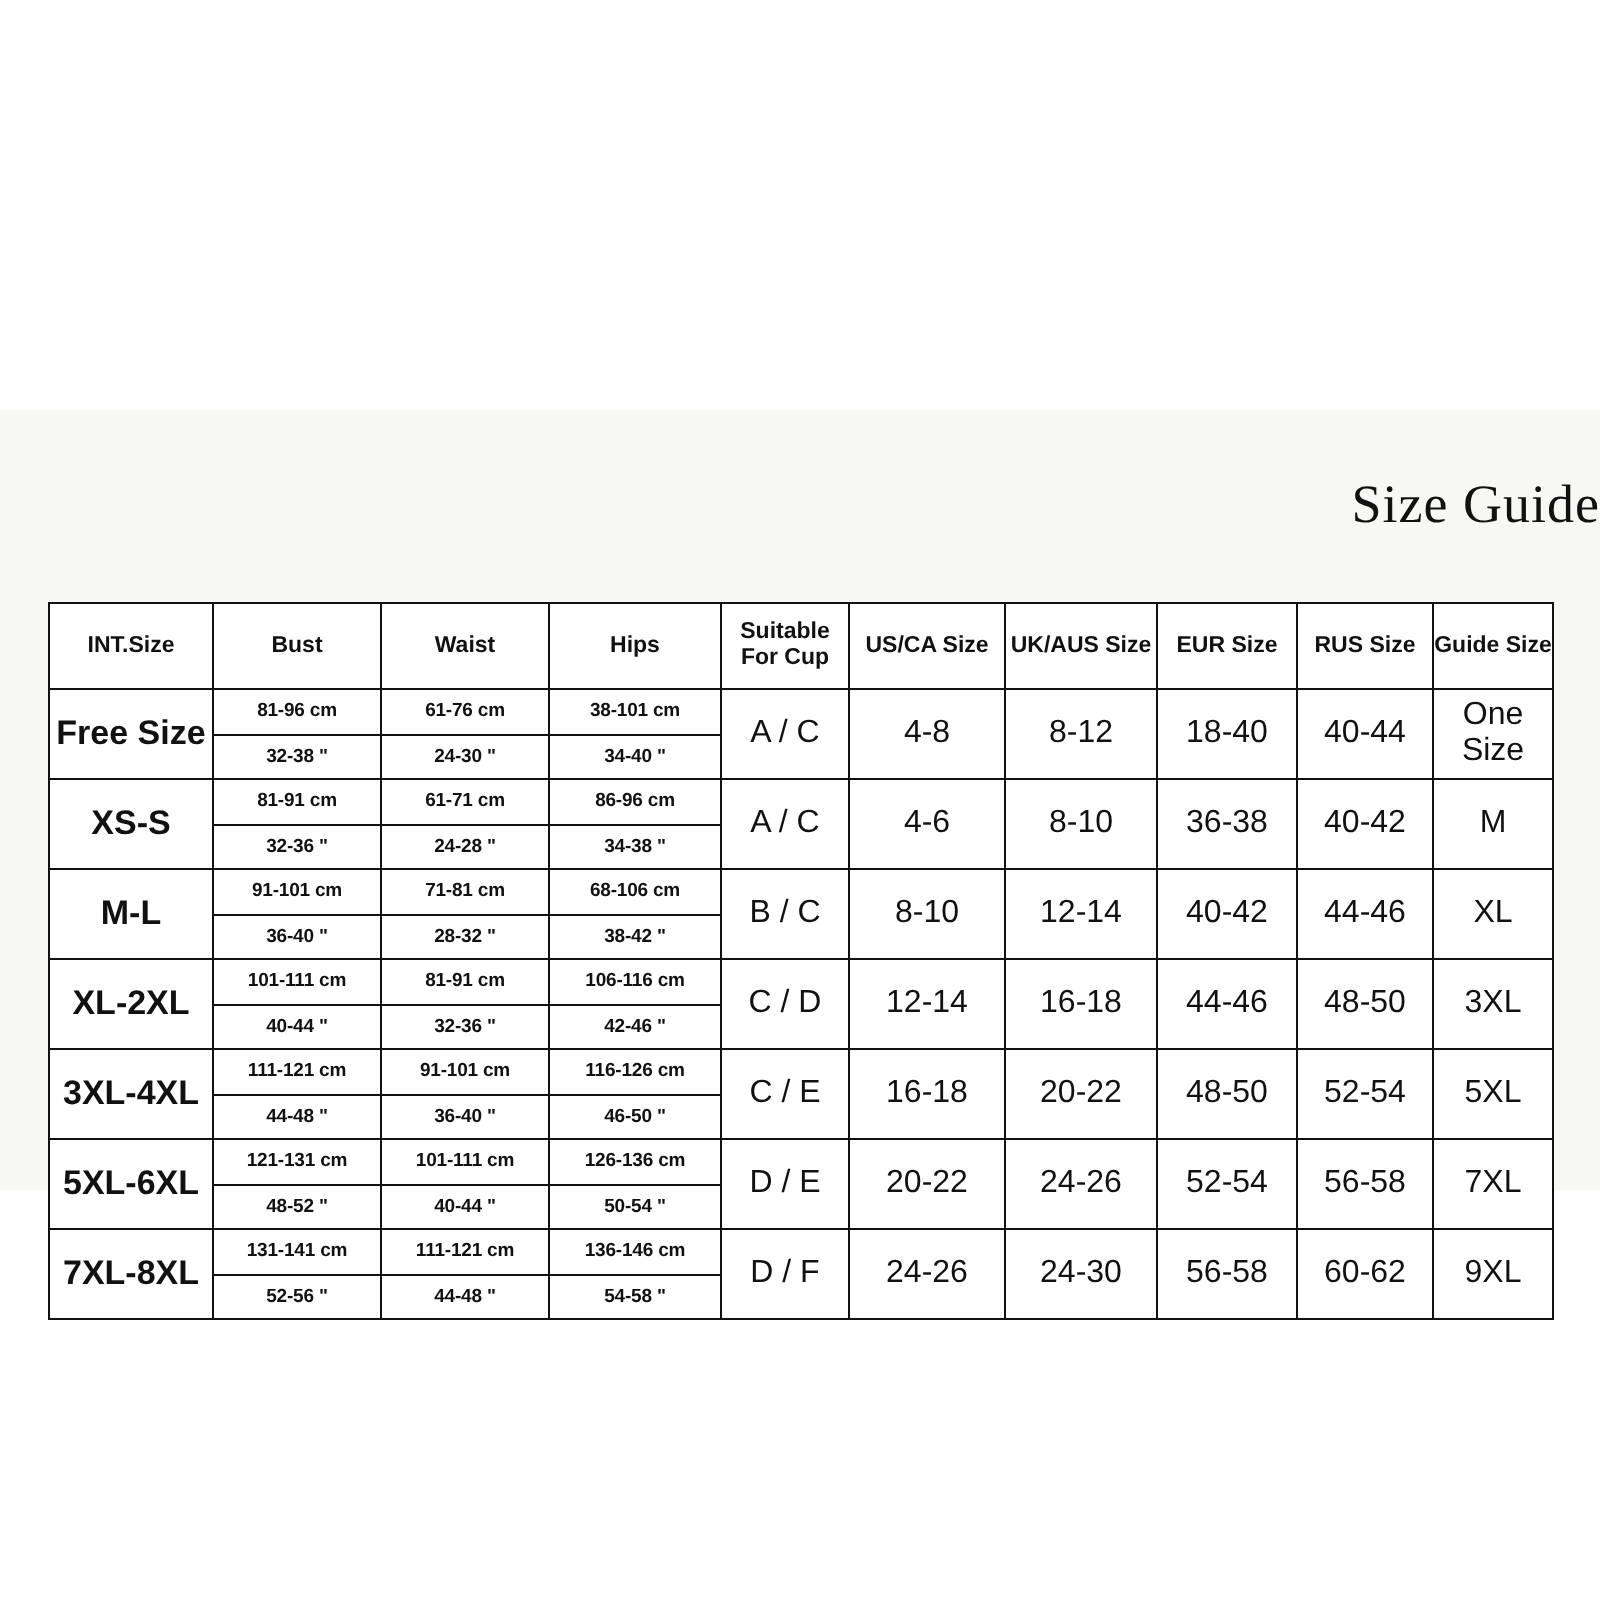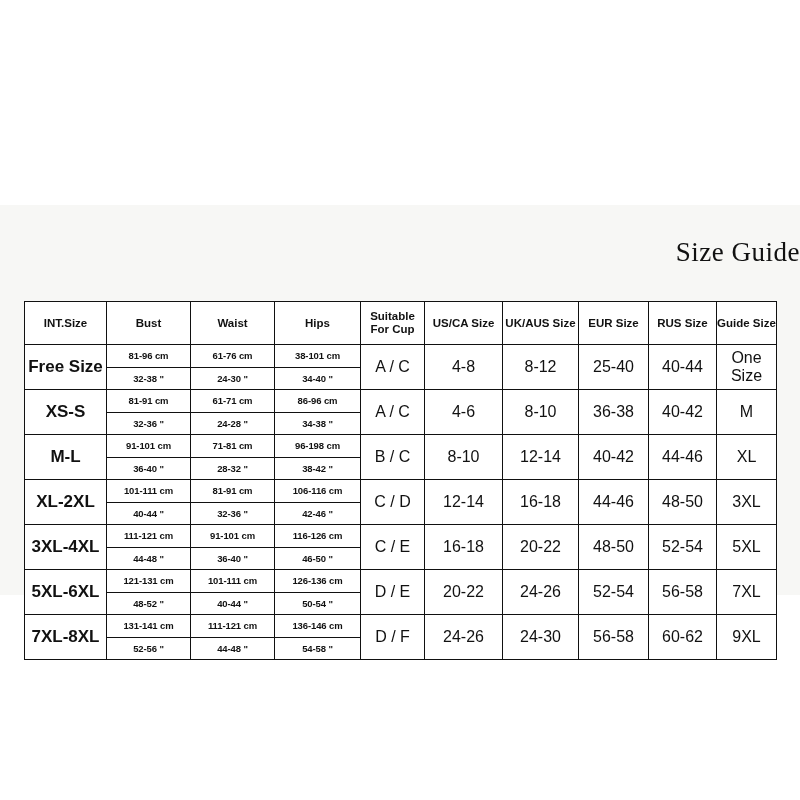--- a/index.html
+++ b/index.html
@@ -160,21 +160,21 @@
             </td>
             <td class="dual-cell">
               <div class="dual">
                 <div class="row-top">38-101 cm</div>
                 <div class="row-bot">34-40 "</div>
               </div>
             </td>
             <td class="plain-cell">A / C</td>
             <td class="plain-cell">4-8</td>
             <td class="plain-cell">8-12</td>
-            <td class="plain-cell">25-40</td>
+            <td class="plain-cell">18-40</td>
             <td class="plain-cell">40-44</td>
             <td class="plain-cell">One Size</td>
           </tr>
 
           <tr>
             <td class="label-cell">XS-S</td>
             <td class="dual-cell">
               <div class="dual">
                 <div class="row-top">81-91 cm</div>
                 <div class="row-bot">32-36 "</div>
@@ -209,21 +209,21 @@
               </div>
             </td>
             <td class="dual-cell">
               <div class="dual">
                 <div class="row-top">71-81 cm</div>
                 <div class="row-bot">28-32 "</div>
               </div>
             </td>
             <td class="dual-cell">
               <div class="dual">
-                <div class="row-top">96-198 cm</div>
+                <div class="row-top">68-106 cm</div>
                 <div class="row-bot">38-42 "</div>
               </div>
             </td>
             <td class="plain-cell">B / C</td>
             <td class="plain-cell">8-10</td>
             <td class="plain-cell">12-14</td>
             <td class="plain-cell">40-42</td>
             <td class="plain-cell">44-46</td>
             <td class="plain-cell">XL</td>
           </tr>

